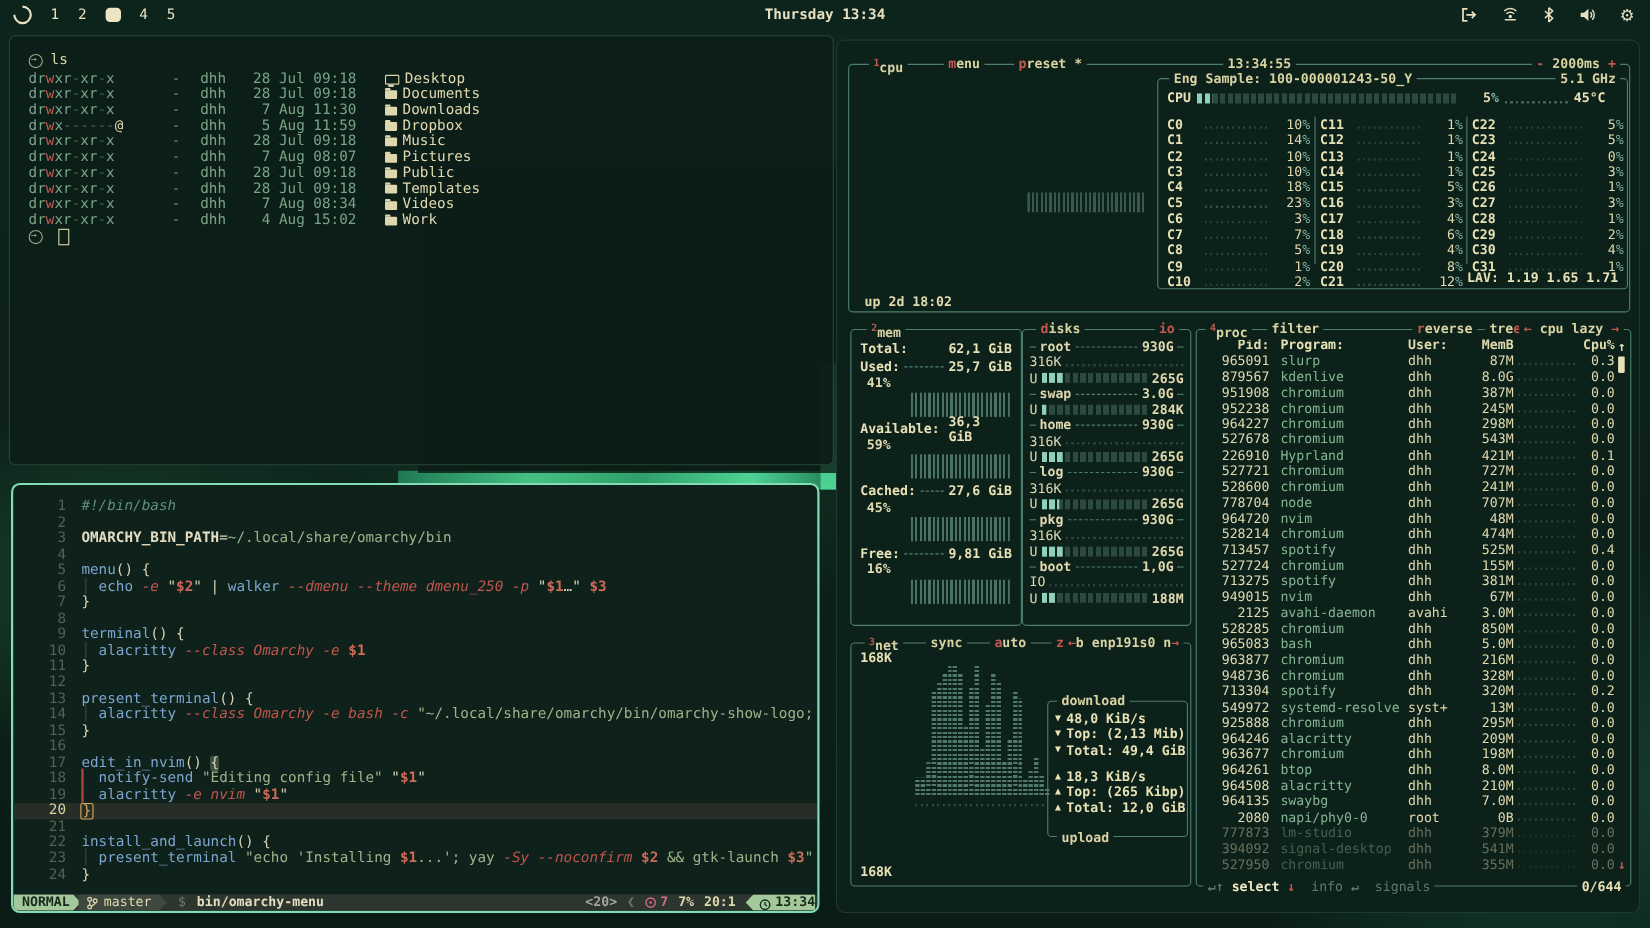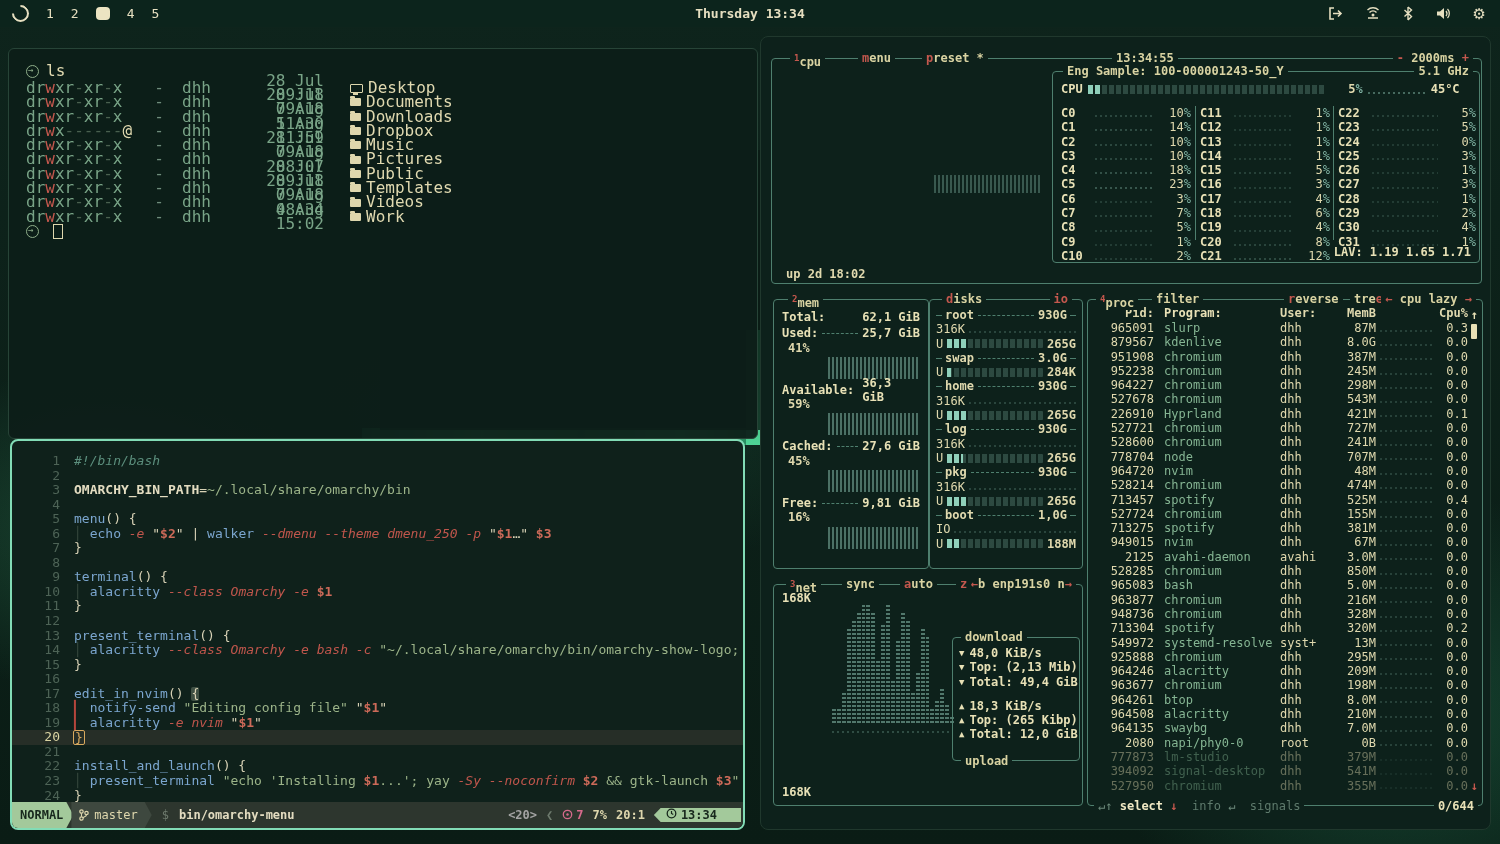--- a/index.html
+++ b/index.html
@@ -20,22 +20,22 @@
   #ws{display:flex;align-items:center;gap:17px;margin-left:12px}
   .ws-num{cursor:default}
   .ws-active{width:14px;height:13px;border-radius:4px;background:#ece4c2;display:inline-block}
   #logo-ic{width:13px;height:13px;border:2px solid #e6dfc0;border-radius:50%;border-left-color:transparent;transform:rotate(45deg)}
   #clock{position:absolute;left:0;right:0;text-align:center;font-weight:bold}
   #tray{margin-left:auto;display:flex;align-items:center;gap:22px;margin-right:14px}
   #tray svg{display:block}
   
   .term{position:absolute;border-radius:6px;box-sizing:border-box}
   
-  #win-ls{left:8px;top:48px;width:750px;height:391px;background:rgba(13,30,24,.94);
-    border:1px solid #274437;padding:15px 0 0 17px;font-size:16px;line-height:14.3px;color:#e0d9b0}
+  #win-ls{left:8px;top:32px;width:750px;height:391px;background:rgba(13,30,24,.94);
+    border:1px solid #274437;padding:15px 0 0 17px;font-size:13px;line-height:14.3px;color:#e0d9b0}
   .prompt-line{display:flex;align-items:center;gap:7px;height:15px;margin-bottom:2px}
   .prompt-ic{width:11px;height:11px;border:1.5px solid #8fae8a;border-radius:50%;position:relative;flex:0 0 auto}
   .prompt-ic::after{content:"→";position:absolute;left:1px;top:-3px;font-size:9px;color:#8fae8a}
   .ls-head{color:#d9d3a2;font-weight:bold;text-decoration:underline;display:flex;height:14.3px}
   .ls-row{display:flex;height:14.3px;align-items:center}
   .c-perm{width:112px}
   .c-size{width:26px;text-align:right;color:#6f8d7c}
   .c-user{width:46px;padding-left:18px;color:#79a487}
   .c-date{width:96px;text-align:right;color:#79a487}
   .c-name{padding-left:26px;display:flex;align-items:center;gap:5px}
@@ -62,33 +62,33 @@
   .cmd{color:#7ba6cf}
   .pun{color:#d8d2b6}
   .vn{color:#e3dcc0;font-weight:bold}
   .flag{color:#c0564c;font-style:italic}
   .str{color:#9cb489}
   .var{color:#cd6a59;font-weight:bold}
   .guide{color:#38493e}
   .gitadd{color:#b5463c}
   .match{background:#3f5044;border-radius:2px}
   .curs{border:1px solid #d8a95e;color:#d8a95e;border-radius:2px;margin-left:-1px;padding:0 1px}
-  #statusline{height:26px;display:flex;align-items:center;background:#2d362e;font-size:12px;flex:0 0 auto}
+  #statusline{height:15px;display:flex;align-items:center;background:#2d362e;font-size:12px;flex:0 0 auto}
   .seg-mode{background:#a3c99b;color:#18281d;font-weight:bold;padding:0 10px 0 8px;height:100%;display:flex;align-items:center;
     clip-path:polygon(0 0,calc(100% - 7px) 0,100% 50%,calc(100% - 7px) 100%,0 100%)}
   .seg-git{background:#3e483f;color:#ded7ad;padding:0 14px 0 8px;height:100%;display:flex;align-items:center;gap:5px;
     clip-path:polygon(0 0,calc(100% - 7px) 0,100% 50%,calc(100% - 7px) 100%,0 100%);margin-left:-2px}
   .seg-dollar{color:#6d7a6d;padding:0 10px}
   .seg-file{color:#e3dcc0;font-weight:bold}
   #sl-right{margin-left:auto;display:flex;align-items:center;gap:9px;padding-right:2px}
   .sl-reg{color:#a3a3a3;font-weight:bold}
   .sl-angle{color:#6d7a6d}
   .sl-diag{color:#d76a8c;font-weight:bold;display:flex;align-items:center;gap:3px}
   .sl-pct,.sl-pos{color:#ded7ad;font-weight:bold}
-  .seg-time{background:#a3c99b;color:#18281d;font-weight:bold;height:100%;display:flex;align-items:flex-start;gap:4px;padding:0 24px 0 12px;
+  .seg-time{background:#a3c99b;color:#18281d;font-weight:bold;height:100%;display:flex;align-items:flex-end;gap:4px;padding:0 0 0 12px;
     clip-path:polygon(7px 0,100% 0,100% 100%,7px 100%,0 50%)}
   
   #win-btop{left:760px;top:36px;width:731px;height:794px;background:#0d211b;border:1px solid #20382d;border-radius:8px;
     font-size:12px;line-height:14.3px;color:#e0d9ae}
   .bbox{position:absolute;border:1px solid #4e7f6e;border-radius:4px;box-sizing:border-box}
   .chip{position:absolute;top:-8px;background:#0d211b;padding:0 4px;font-weight:bold;color:#d9d3a2;white-space:nowrap}
   .chip .hk{color:#c4584e}
   .chip sup{font-size:9px;color:#c4584e}
   .chip-b{position:absolute;bottom:-8px;background:#0d211b;padding:0 4px;white-space:nowrap}
   .dots{background-image:repeating-linear-gradient(90deg,rgba(127,178,162,.5) 0 2px,transparent 2px 5px);background-size:100% 2px;background-position:center bottom;background-repeat:no-repeat;height:100%}

